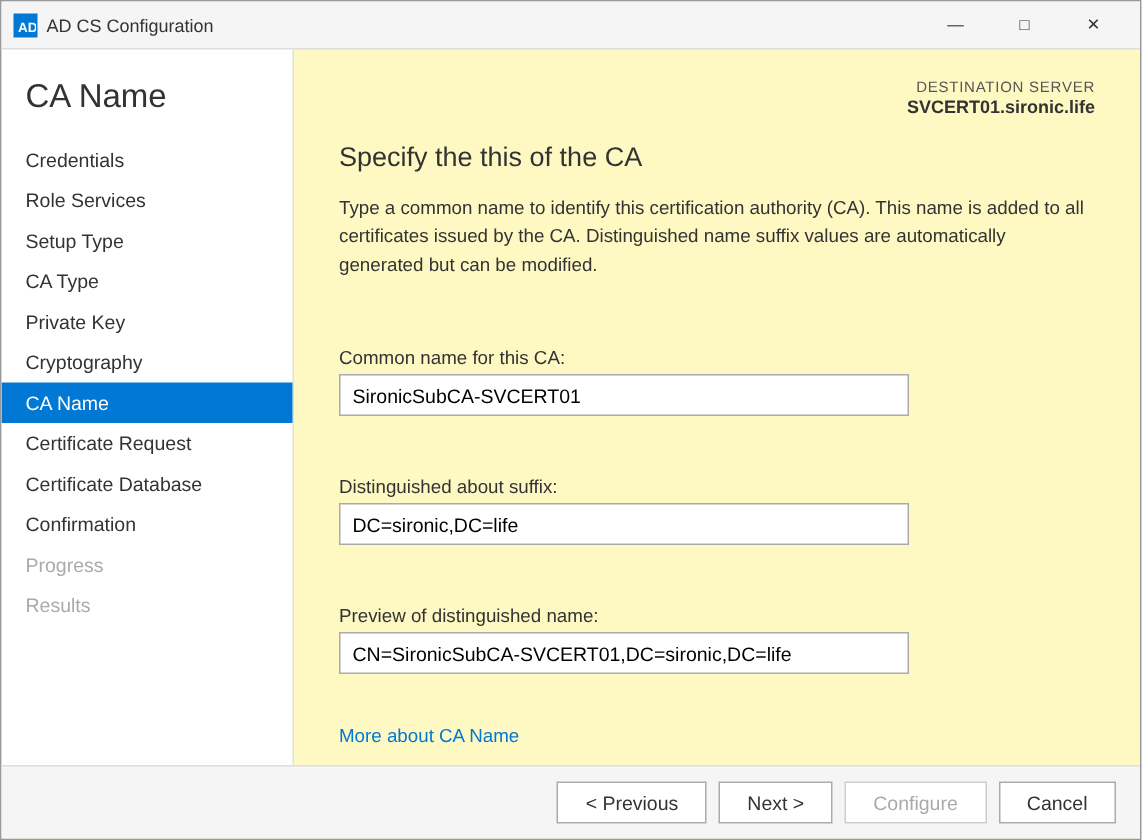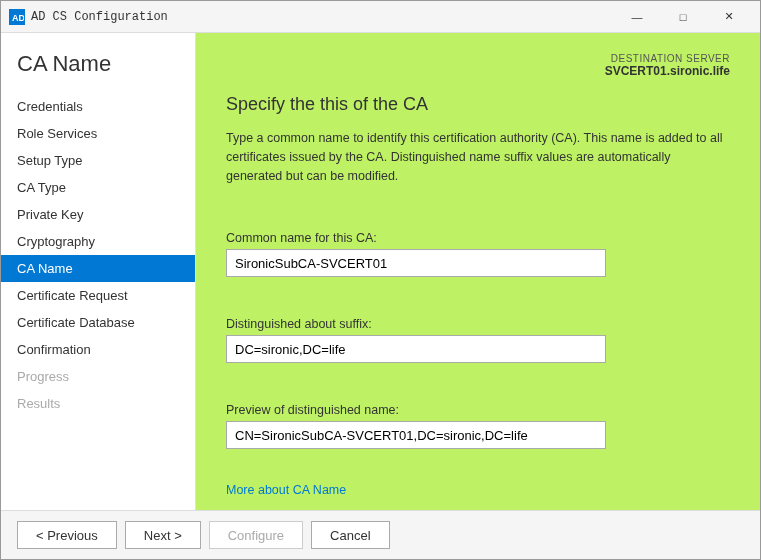--- a/index.html
+++ b/index.html
@@ -1,21 +1,21 @@
 <!DOCTYPE html>
 <html><head>
   <meta charset="utf-8">
   <style>
     * { box-sizing: border-box; margin: 0; padding: 0; }
     body { font-family: 'Segoe UI', Tahoma, Geneva, Verdana, sans-serif; font-size: 13px; background: #f0f0f0; }
 
     .window {
       width: 761px;
       height: 560px;
-      background: #bef264;
+      background: #fef9c3;
       border: 1px solid #999;
       display: flex;
       flex-direction: column;
       box-shadow: 2px 2px 8px rgba(0,0,0,0.3);
     }
 
     .title-bar {
       background: #f5f5f5;
       border-bottom: 1px solid #ddd;
       height: 32px;
@@ -40,21 +40,20 @@
       align-items: center;
       justify-content: center;
       font-size: 10px;
       color: white;
       font-weight: bold;
     }
 
     .title-bar-title {
       font-size: 12px;
       color: #333;
-      font-family: Liberation Mono, monospace;
     }
 
     .title-bar-controls {
       display: flex;
       gap: 0;
     }
 
     .title-bar-btn {
       width: 46px;
       height: 32px;
@@ -182,20 +181,21 @@
       text-decoration: none;
       font-size: 12.5px;
       margin-top: 20px;
       display: inline-block;
     }
 
     .footer {
       border-top: 1px solid #ddd;
       padding: 10px 16px;
       display: flex;
+      justify-content: flex-end;
       gap: 8px;
       background: #f5f5f5;
       flex-shrink: 0;
     }
 
     .footer-btn {
       height: 28px;
       padding: 0 18px;
       border: 1px solid #aaa;
       background: #fff;

